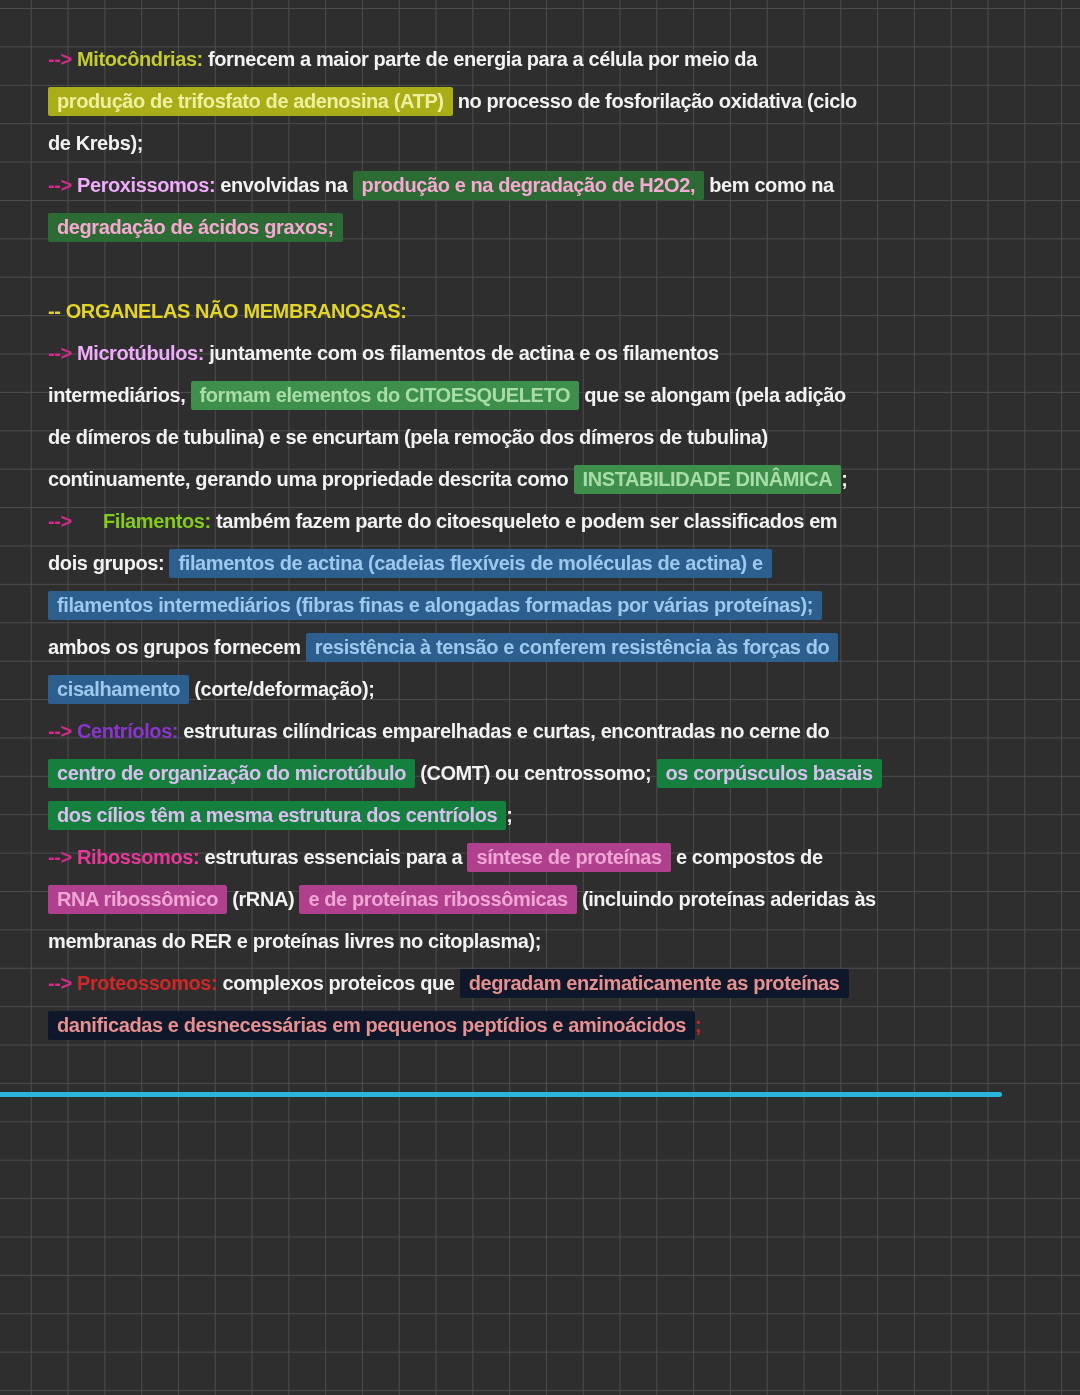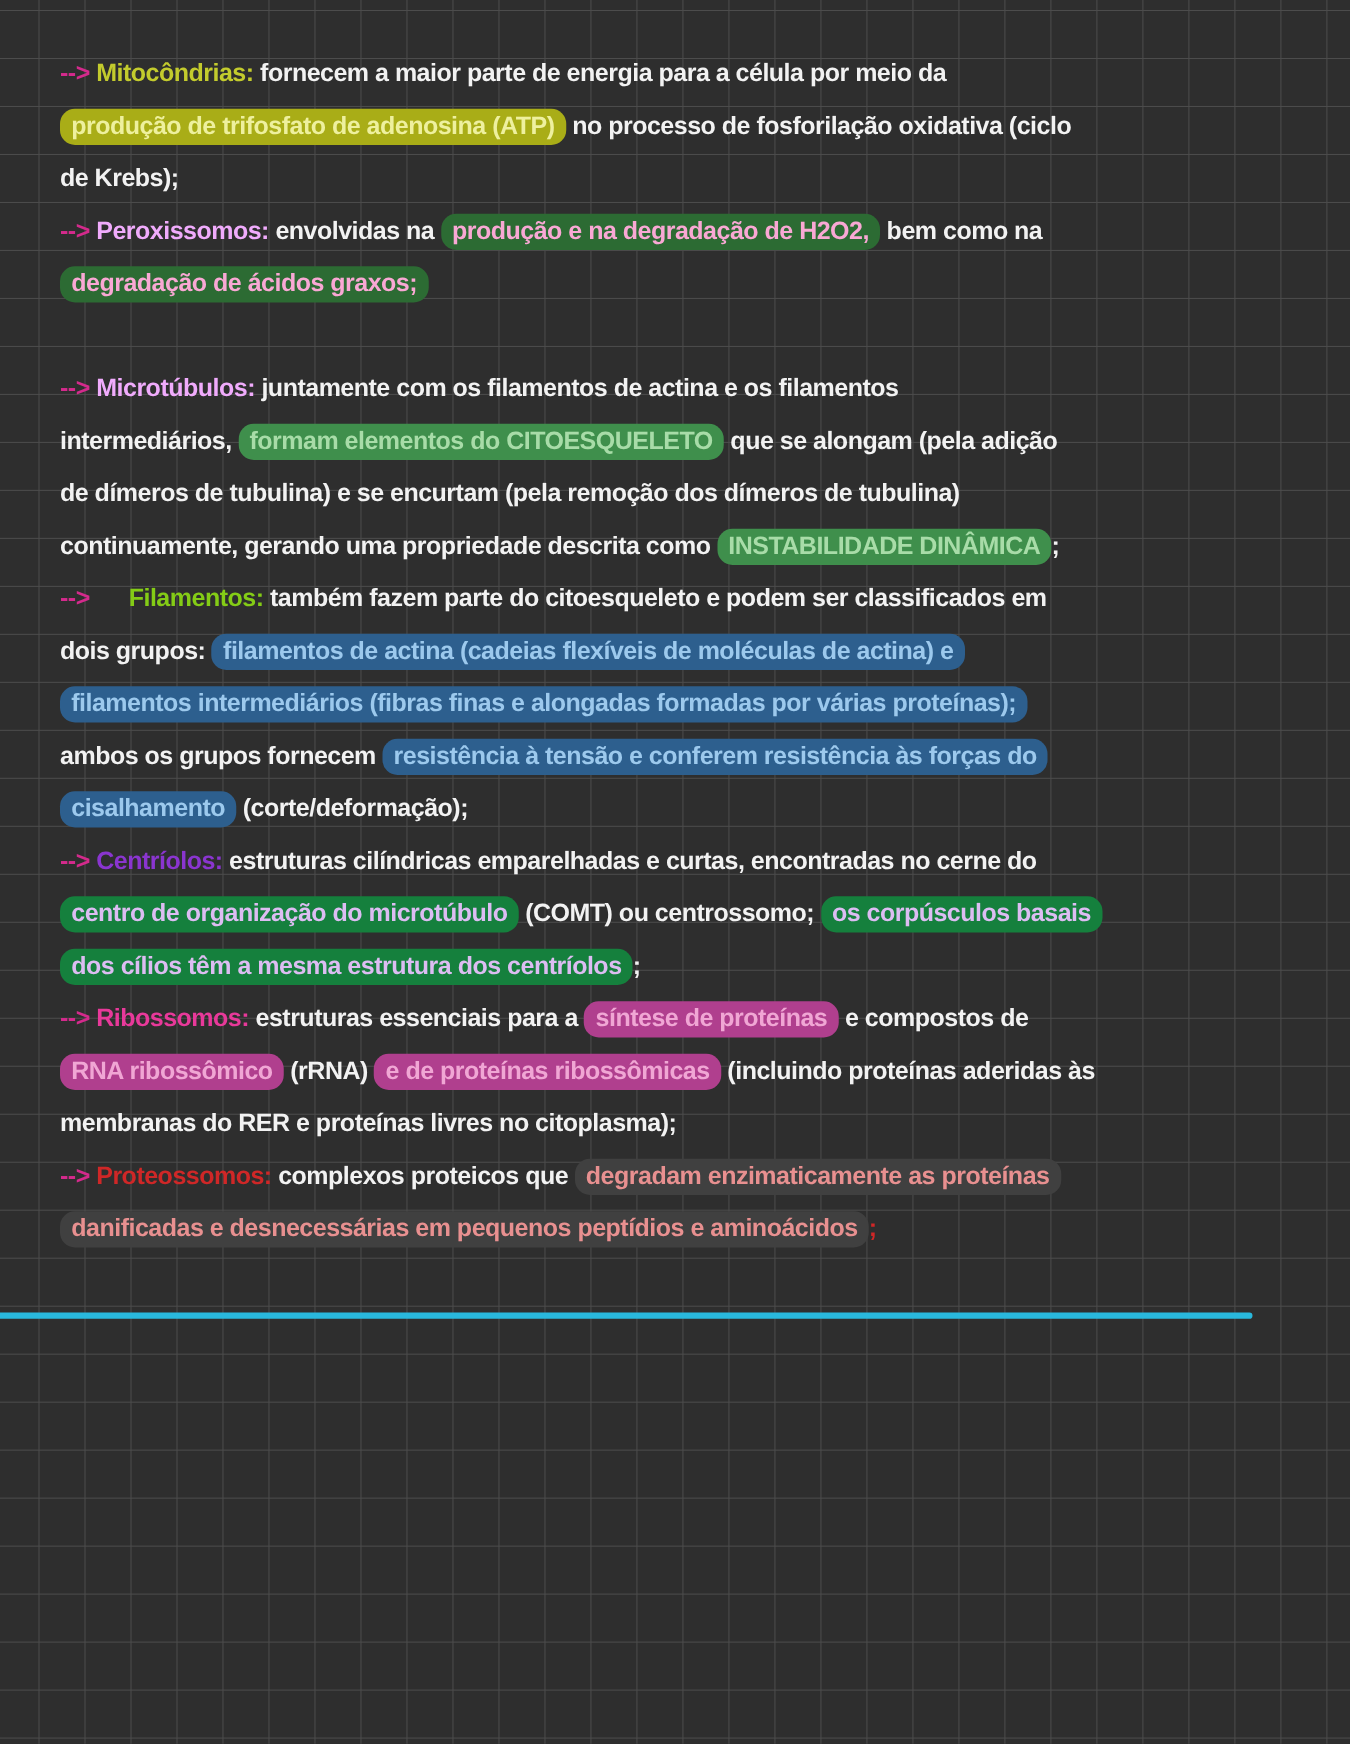--- a/index.html
+++ b/index.html
@@ -30,47 +30,48 @@
   .seg{display:inline;}
   .s-white{color:#f2f2f2;}
   .s-arrow{color:#d42a8c;}
   .s-label-olive{color:#c3cb2d;}
   .s-label-green{color:#f0abfc;}
   .s-label-blue{color:#84cc16;margin-left:26px;}
   .s-label-purple{color:#8a35cf;}
   .s-label-pink{color:#e8399a;}
   .s-label-red{color:#cf2727;}
   .s-heading-yellow{color:#e3d523;}
-  .hl{padding:3px 9px 4px;border-radius:12px;}
+  .hl{padding:3px 9px 4px;border-radius:2px;}
   .s-hl-yellow{background:#a9ad17;color:#eef09e;}
   .s-hl-green{background:#2c6b33;color:#f9a8d4;}
   .s-hl-green2{background:#3f8f4c;color:#a8dca8;}
   .s-hl-blue{background:#2d5f8e;color:#9cc9ed;}
   .s-hl-purple{background:#15803d;color:#dcbdf2;}
   .s-hl-pink{background:#b03f8e;color:#f0a6d4;}
-  .s-hl-red{background:#404040;color:#e89090;}
+  .s-hl-red{background:#0f172a;color:#e89090;}
   .divider{
     height:5px;
     width:1010px;
     margin:46px 0 0 -8px;
     background:#29b8dc;
     border-radius:3px;
   }
 </style>
 </head>
 <body>
 
 <div class="page">
   <div class="notes" id="notes">
       <div class="line"><span class="seg s-arrow">--&gt; </span><span class="seg s-label-olive">Mitocôndrias:</span><span class="seg s-white"> fornecem a maior parte de energia para a célula por meio da</span></div>
       <div class="line"><span class="seg s-hl-yellow hl">produção de trifosfato de adenosina (ATP)</span><span class="seg s-white"> no processo de fosforilação oxidativa (ciclo</span></div>
       <div class="line"><span class="seg s-white">de Krebs);</span></div>
       <div class="line"><span class="seg s-arrow">--&gt; </span><span class="seg s-label-green">Peroxissomos:</span><span class="seg s-white"> envolvidas na </span><span class="seg s-hl-green hl">produção e na degradação de H2O2,</span><span class="seg s-white"> bem como na</span></div>
       <div class="line"><span class="seg s-hl-green hl">degradação de ácidos graxos;</span></div>
       <div class="blank"></div>
+      <div class="line"><span class="seg s-heading-yellow">-- ORGANELAS NÃO MEMBRANOSAS:</span></div>
       <div class="line"><span class="seg s-arrow">--&gt; </span><span class="seg s-label-green">Microtúbulos:</span><span class="seg s-white"> juntamente com os filamentos de actina e os filamentos</span></div>
       <div class="line"><span class="seg s-white">intermediários, </span><span class="seg s-hl-green2 hl">formam elementos do CITOESQUELETO</span><span class="seg s-white"> que se alongam (pela adição</span></div>
       <div class="line"><span class="seg s-white">de dímeros de tubulina) e se encurtam (pela remoção dos dímeros de tubulina)</span></div>
       <div class="line"><span class="seg s-white">continuamente, gerando uma propriedade descrita como </span><span class="seg s-hl-green2 hl">INSTABILIDADE DINÂMICA</span><span class="seg s-white">;</span></div>
       <div class="line"><span class="seg s-arrow">--&gt; </span><span class="seg s-label-blue">Filamentos:</span><span class="seg s-white"> também fazem parte do citoesqueleto e podem ser classificados em</span></div>
       <div class="line"><span class="seg s-white">dois grupos: </span><span class="seg s-hl-blue hl">filamentos de actina (cadeias flexíveis de moléculas de actina) e</span></div>
       <div class="line"><span class="seg s-hl-blue hl">filamentos intermediários (fibras finas e alongadas formadas por várias proteínas);</span></div>
       <div class="line"><span class="seg s-white">ambos os grupos fornecem </span><span class="seg s-hl-blue hl">resistência à tensão e conferem resistência às forças do</span></div>
       <div class="line"><span class="seg s-hl-blue hl">cisalhamento</span><span class="seg s-white"> (corte/deformação);</span></div>
       <div class="line"><span class="seg s-arrow">--&gt; </span><span class="seg s-label-purple">Centríolos:</span><span class="seg s-white"> estruturas cilíndricas emparelhadas e curtas, encontradas no cerne do</span></div>

